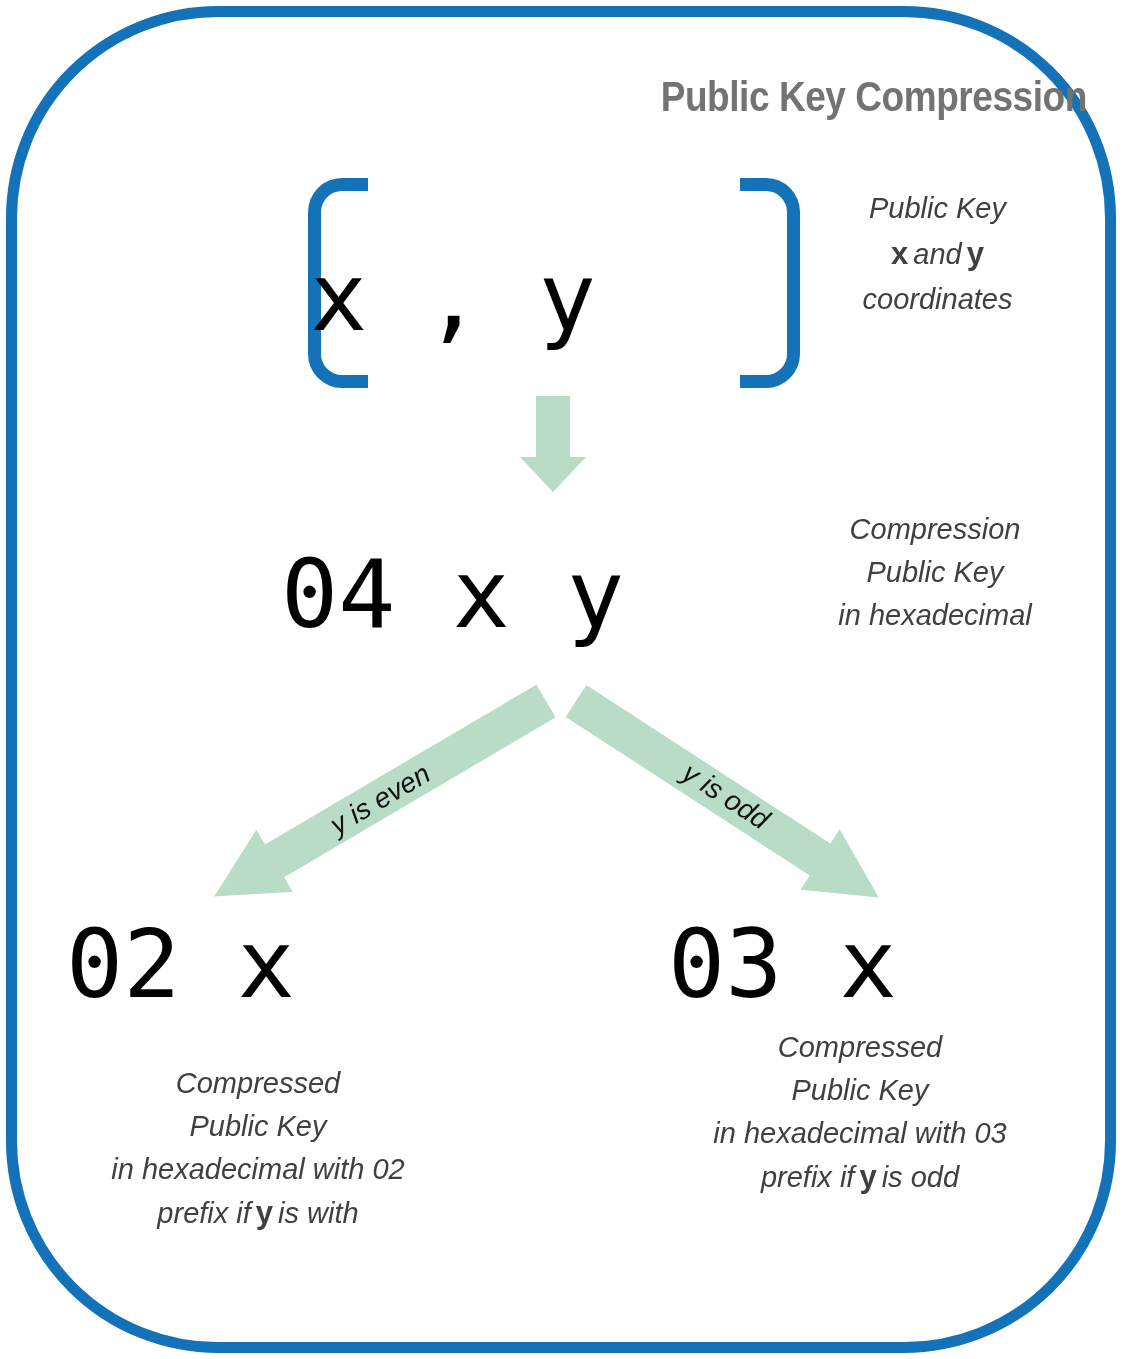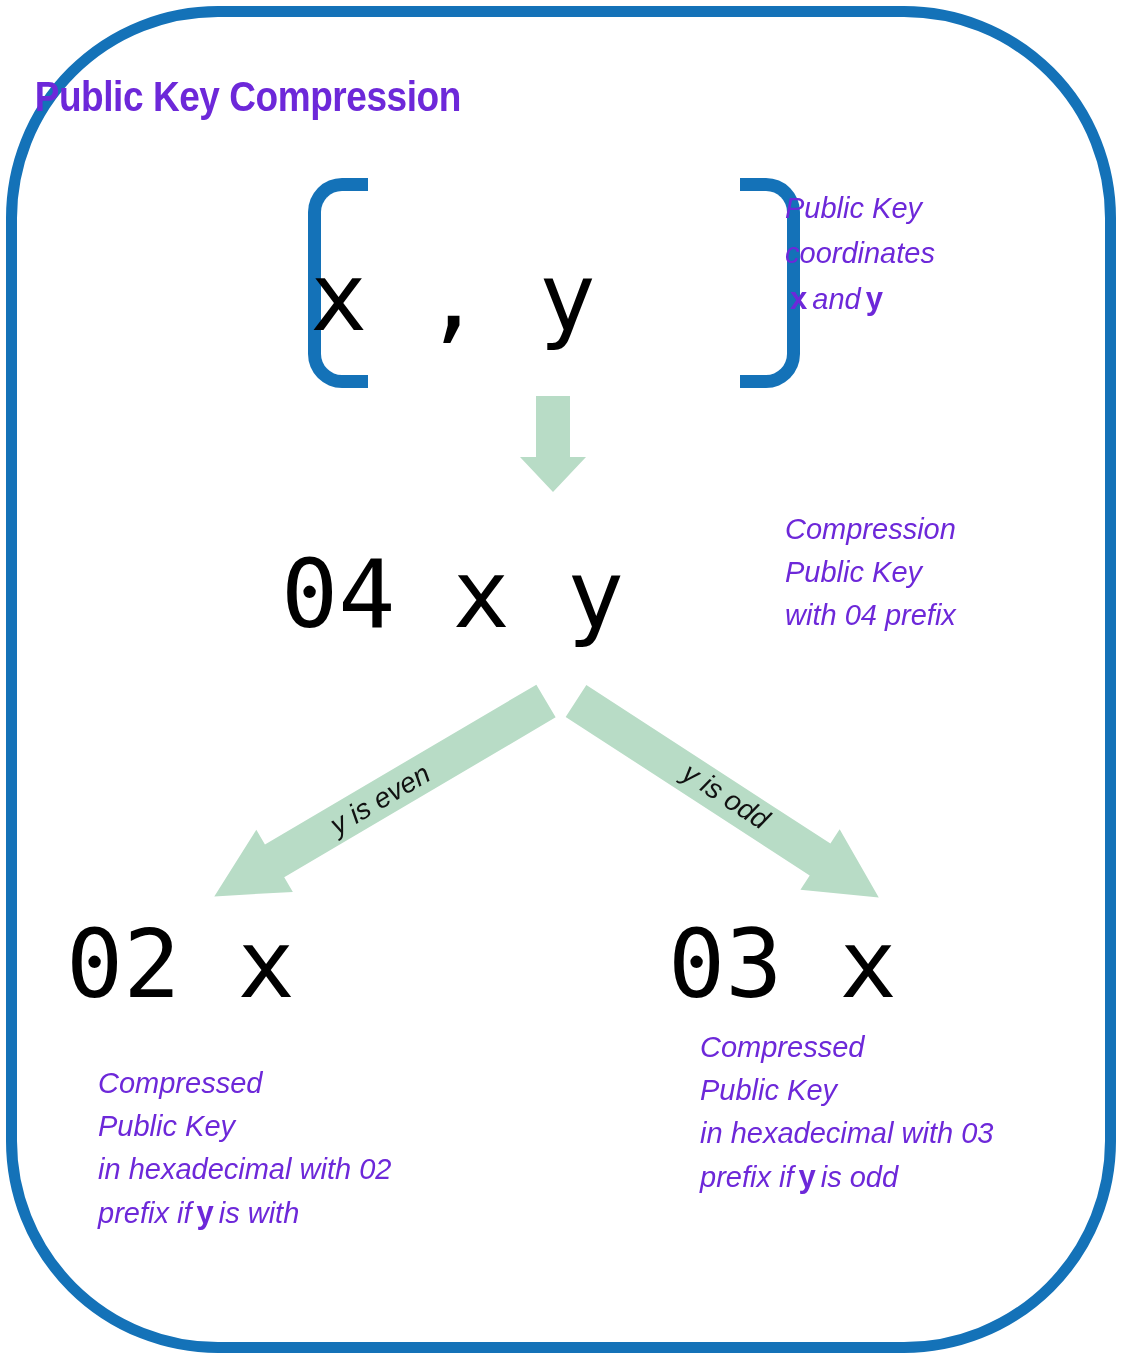--- a/index.html
+++ b/index.html
@@ -11,22 +11,22 @@
   .canvas * { box-sizing:border-box; }
 
   
   .frame {
     position:absolute; left:6px; top:6px; right:6px; bottom:6px;
     border:11px solid #1472b8; border-radius:212px;
   }
 
   
   .title {
-    position:absolute; top:72px; left:0; right:0; text-align:left;
-    font-size:43px; font-weight:bold; color:#6d28d9;
+    position:absolute; top:72px; left:0; right:0; text-align:right;
+    font-size:43px; font-weight:bold; color:#737373;
   }
   .title span { display:inline-block; transform:scaleX(0.86); letter-spacing:-0.5px; }
 
   
   .bracket { position:absolute; top:178px; width:60px; height:210px; }
   .bracket-left  { left:308px; border:13px solid #1472b8; border-right:none;
                    border-radius:34px 0 0 34px; }
   .bracket-right { left:740px; border:13px solid #1472b8; border-left:none;
                    border-radius:0 34px 34px 0; }
 
@@ -36,22 +36,22 @@
     font-size:95px; color:#000; text-align:left; white-space:pre;
     line-height:1.17;
   }
   .code-point        { left:310px; top:242px; width:492px; }
   .code-uncompressed { left:281px; top:539px; width:550px; }
   .code-even         { left:66px;  top:909px; width:384px; }
   .code-odd          { left:668px; top:909px; width:384px; }
 
   
   .annot {
-    position:absolute; font-style:italic; font-size:29px; color:#6d28d9;
-    line-height:43px;
+    position:absolute; font-style:italic; font-size:29px; color:#404040;
+    text-align:center; line-height:43px;
   }
   .annot b { font-style:normal; font-weight:bold; margin:0 5px; font-size:31px; }
   .annot-point        { left:785px; top:186px; width:305px; line-height:45px; }
   .annot-uncompressed { left:785px; top:508px; width:300px; }
   .annot-even         { left:98px;  top:1062px; width:320px; }
   .annot-odd          { left:700px; top:1026px; width:320px; }
 
   .arrows { position:absolute; left:0; top:0; width:1122px; height:1359px; }
   .arrows text {
     font-family:"Liberation Sans", sans-serif; font-style:italic;
@@ -68,42 +68,42 @@
   <div class="title">
     <span>Public Key Compression</span>
   </div>
 
   <div class="bracket bracket-left"></div>
   <div class="bracket bracket-right"></div>
   <div class="code code-point">x , y</div>
 
   <div class="annot annot-point">
     <div>Public Key</div>
+    <div><b>x</b><span>and</span><b>y</b></div>
     <div>coordinates</div>
-    <div><b>x</b><span>and</span><b>y</b></div>
   </div>
 
   <svg class="arrows" viewBox="0 0 1122 1359" xmlns="http://www.w3.org/2000/svg">
     <polygon points="536,396 570,396 570,457 586,457 553,492 520,457 536,457" fill="#b8dcc6"></polygon>
     <g transform="translate(546,701) rotate(149.5)">
       <path fill="#b8dcc6" d="M0 -19 L315 -19 L315 -36 L385 0 L315 36 L315 19 L0 19 Z"></path>
     </g>
     <g transform="translate(576,701) rotate(33)">
       <path fill="#b8dcc6" d="M0 -19 L291 -19 L291 -36 L361 0 L291 36 L291 19 L0 19 Z"></path>
     </g>
     <text transform="translate(380,799) rotate(-30.5)" text-anchor="middle" dominant-baseline="central">y is even</text>
     <text transform="translate(726,796) rotate(33)" text-anchor="middle" dominant-baseline="central">y is odd</text>
   </svg>
 
   <div class="code code-uncompressed">04 x y</div>
 
   <div class="annot annot-uncompressed">
     <div>Compression</div>
     <div>Public Key</div>
-    <div>with 04 prefix</div>
+    <div>in hexadecimal</div>
   </div>
 
   <div class="code code-even">02 x</div>
 
   <div class="annot annot-even">
     <div>Compressed</div>
     <div>Public Key</div>
     <div>in hexadecimal with 02</div>
     <div><span>prefix if</span><b>y</b><span>is with</span></div>
   </div>

